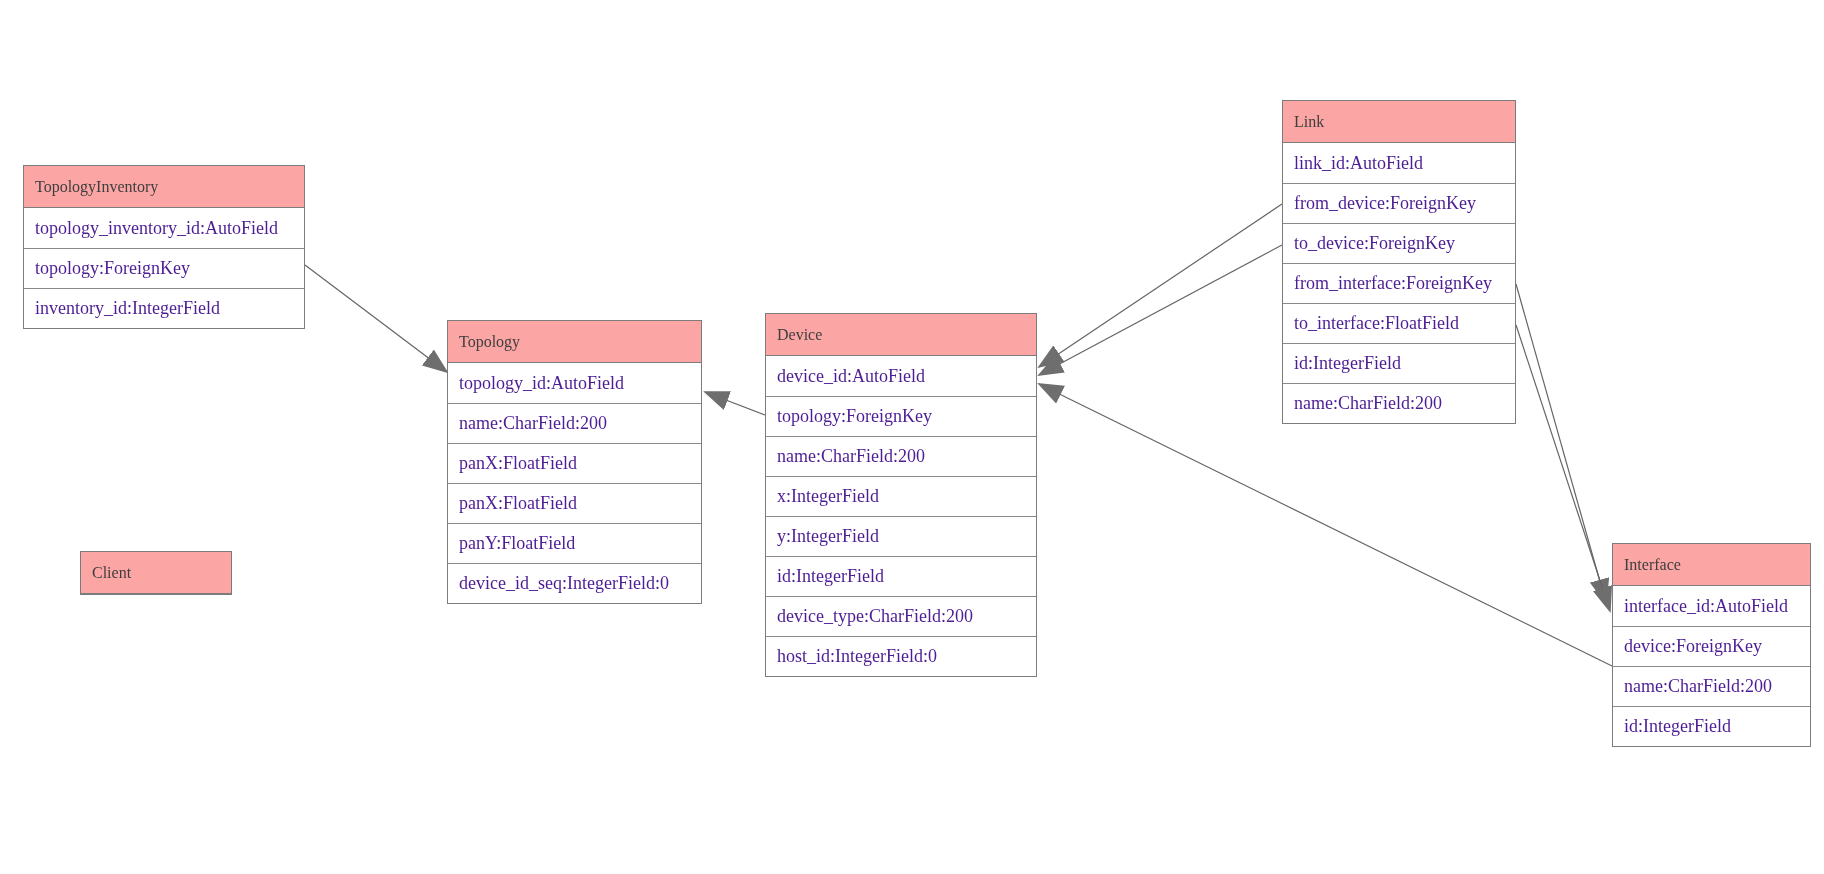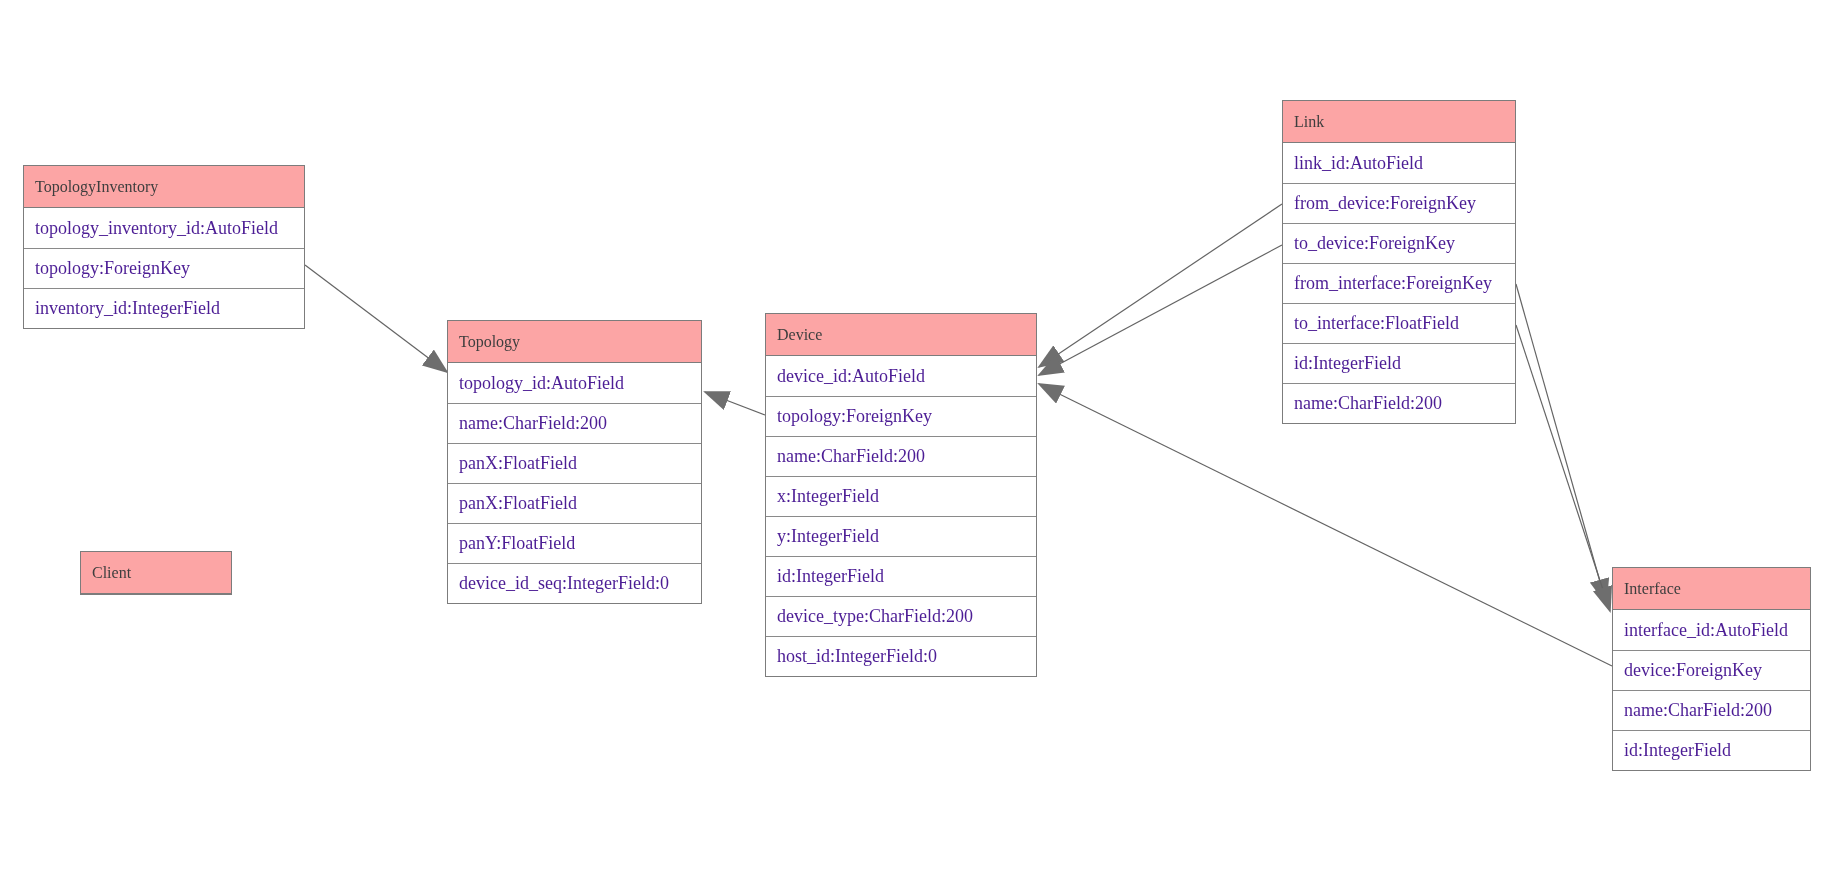--- a/index.html
+++ b/index.html
@@ -107,21 +107,21 @@
       <div class="entity" style="left: 1282px; top: 100px; width: 234px;">
         <div class="entity-header">Link</div>
         <div class="entity-row">link_id:AutoField</div>
         <div class="entity-row">from_device:ForeignKey</div>
         <div class="entity-row">to_device:ForeignKey</div>
         <div class="entity-row">from_interface:ForeignKey</div>
         <div class="entity-row">to_interface:FloatField</div>
         <div class="entity-row">id:IntegerField</div>
         <div class="entity-row">name:CharField:200</div>
       </div>
-      <div class="entity" style="left: 1612px; top: 567px; width: 199px;">
+      <div class="entity" style="left: 1612px; top: 543px; width: 199px;">
         <div class="entity-header">Interface</div>
         <div class="entity-row">interface_id:AutoField</div>
         <div class="entity-row">device:ForeignKey</div>
         <div class="entity-row">name:CharField:200</div>
         <div class="entity-row">id:IntegerField</div>
       </div>
     </div>
 </div>
 
 </body></html>

